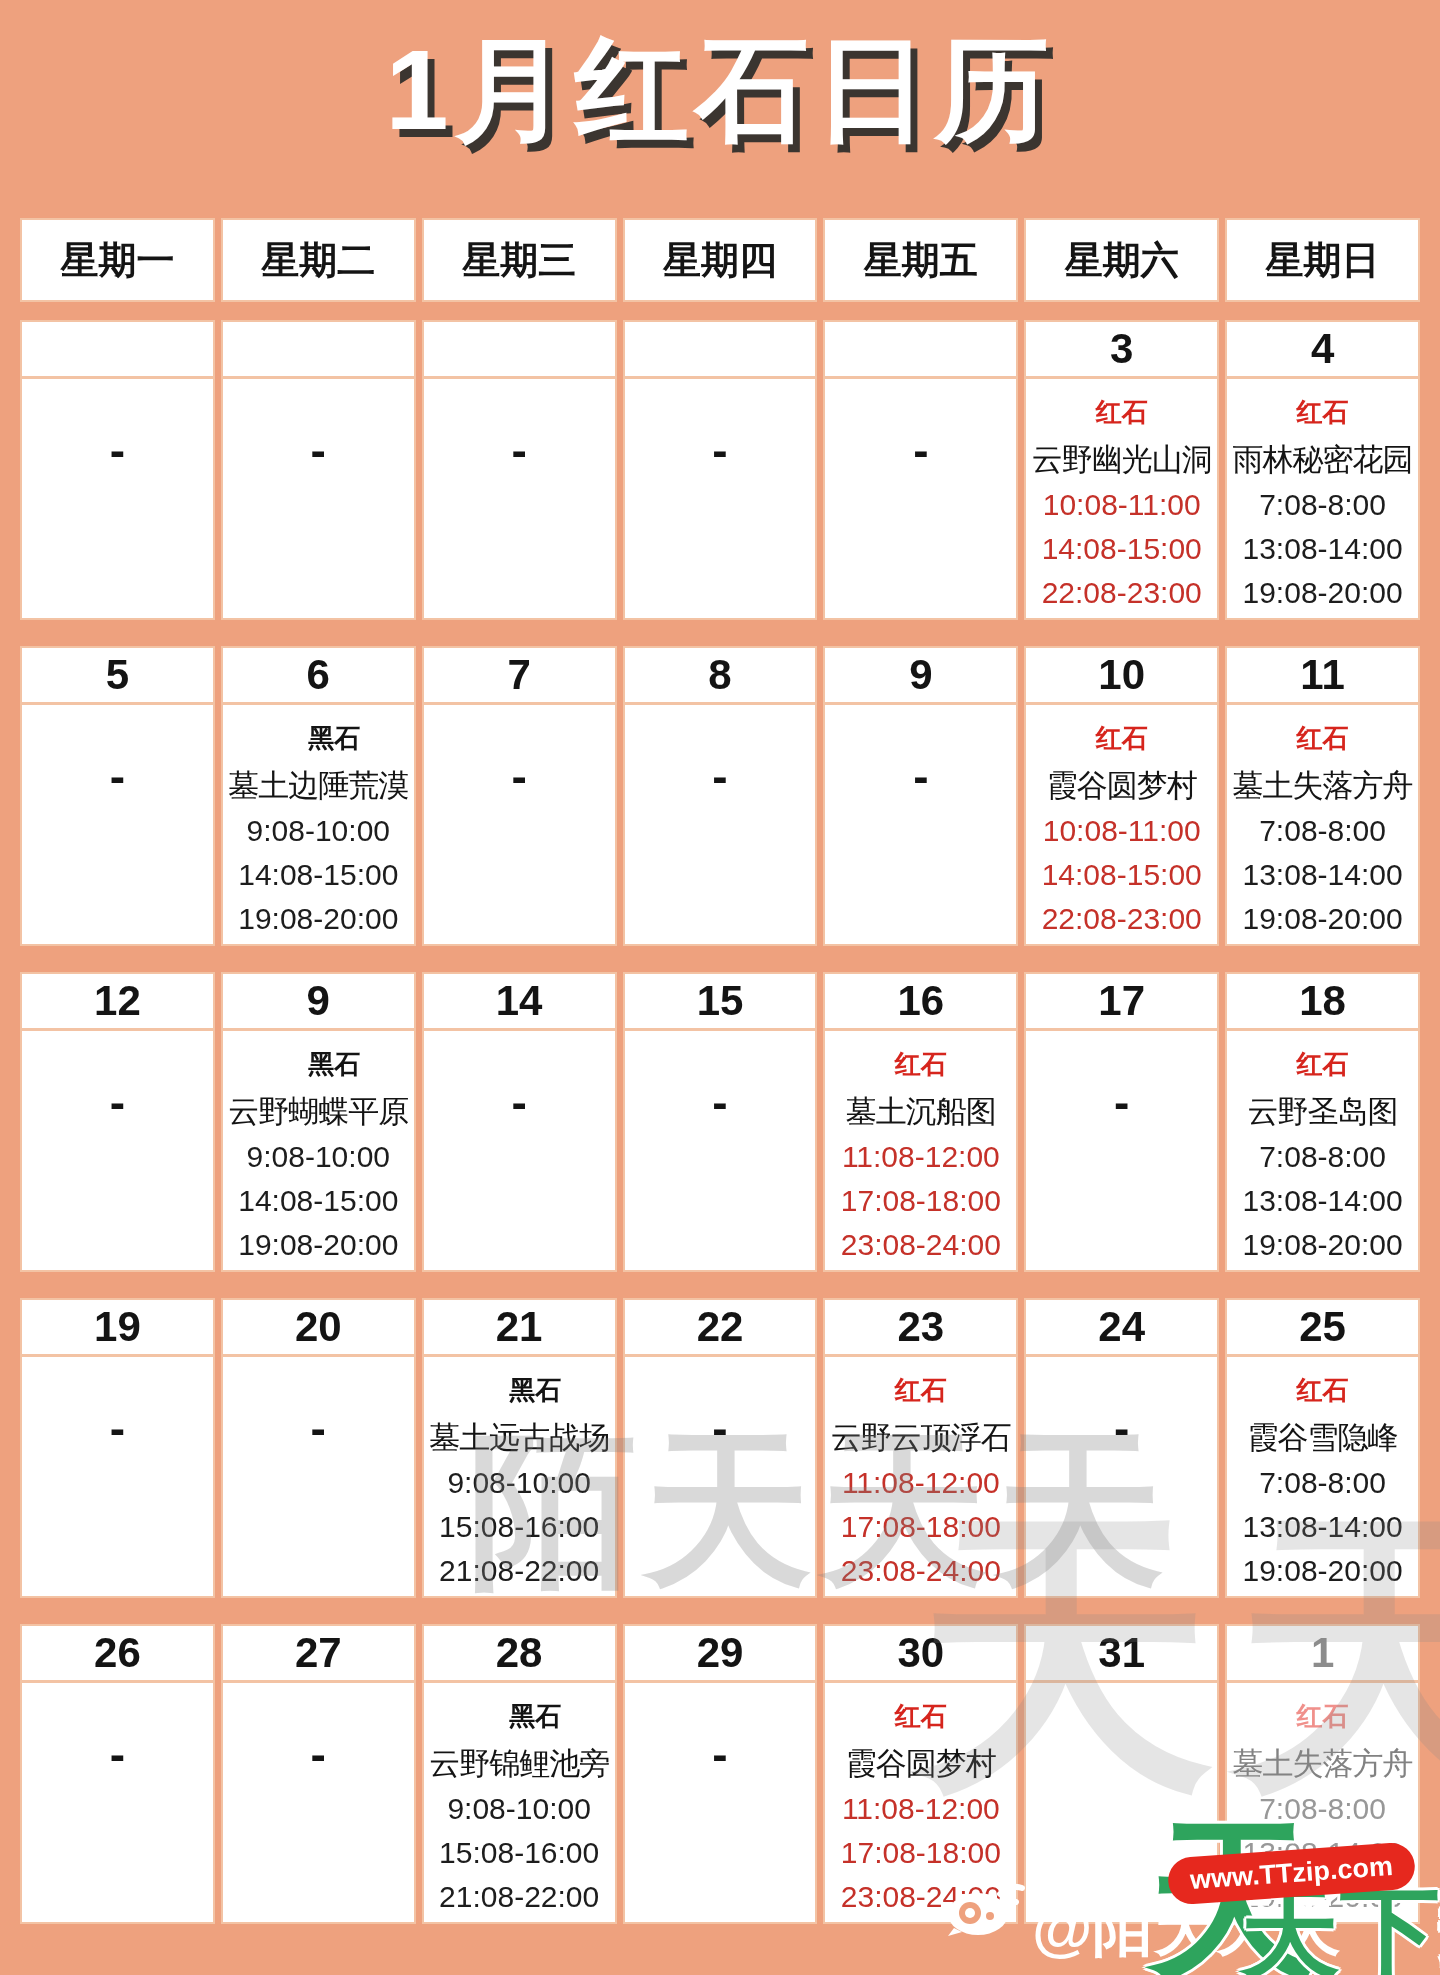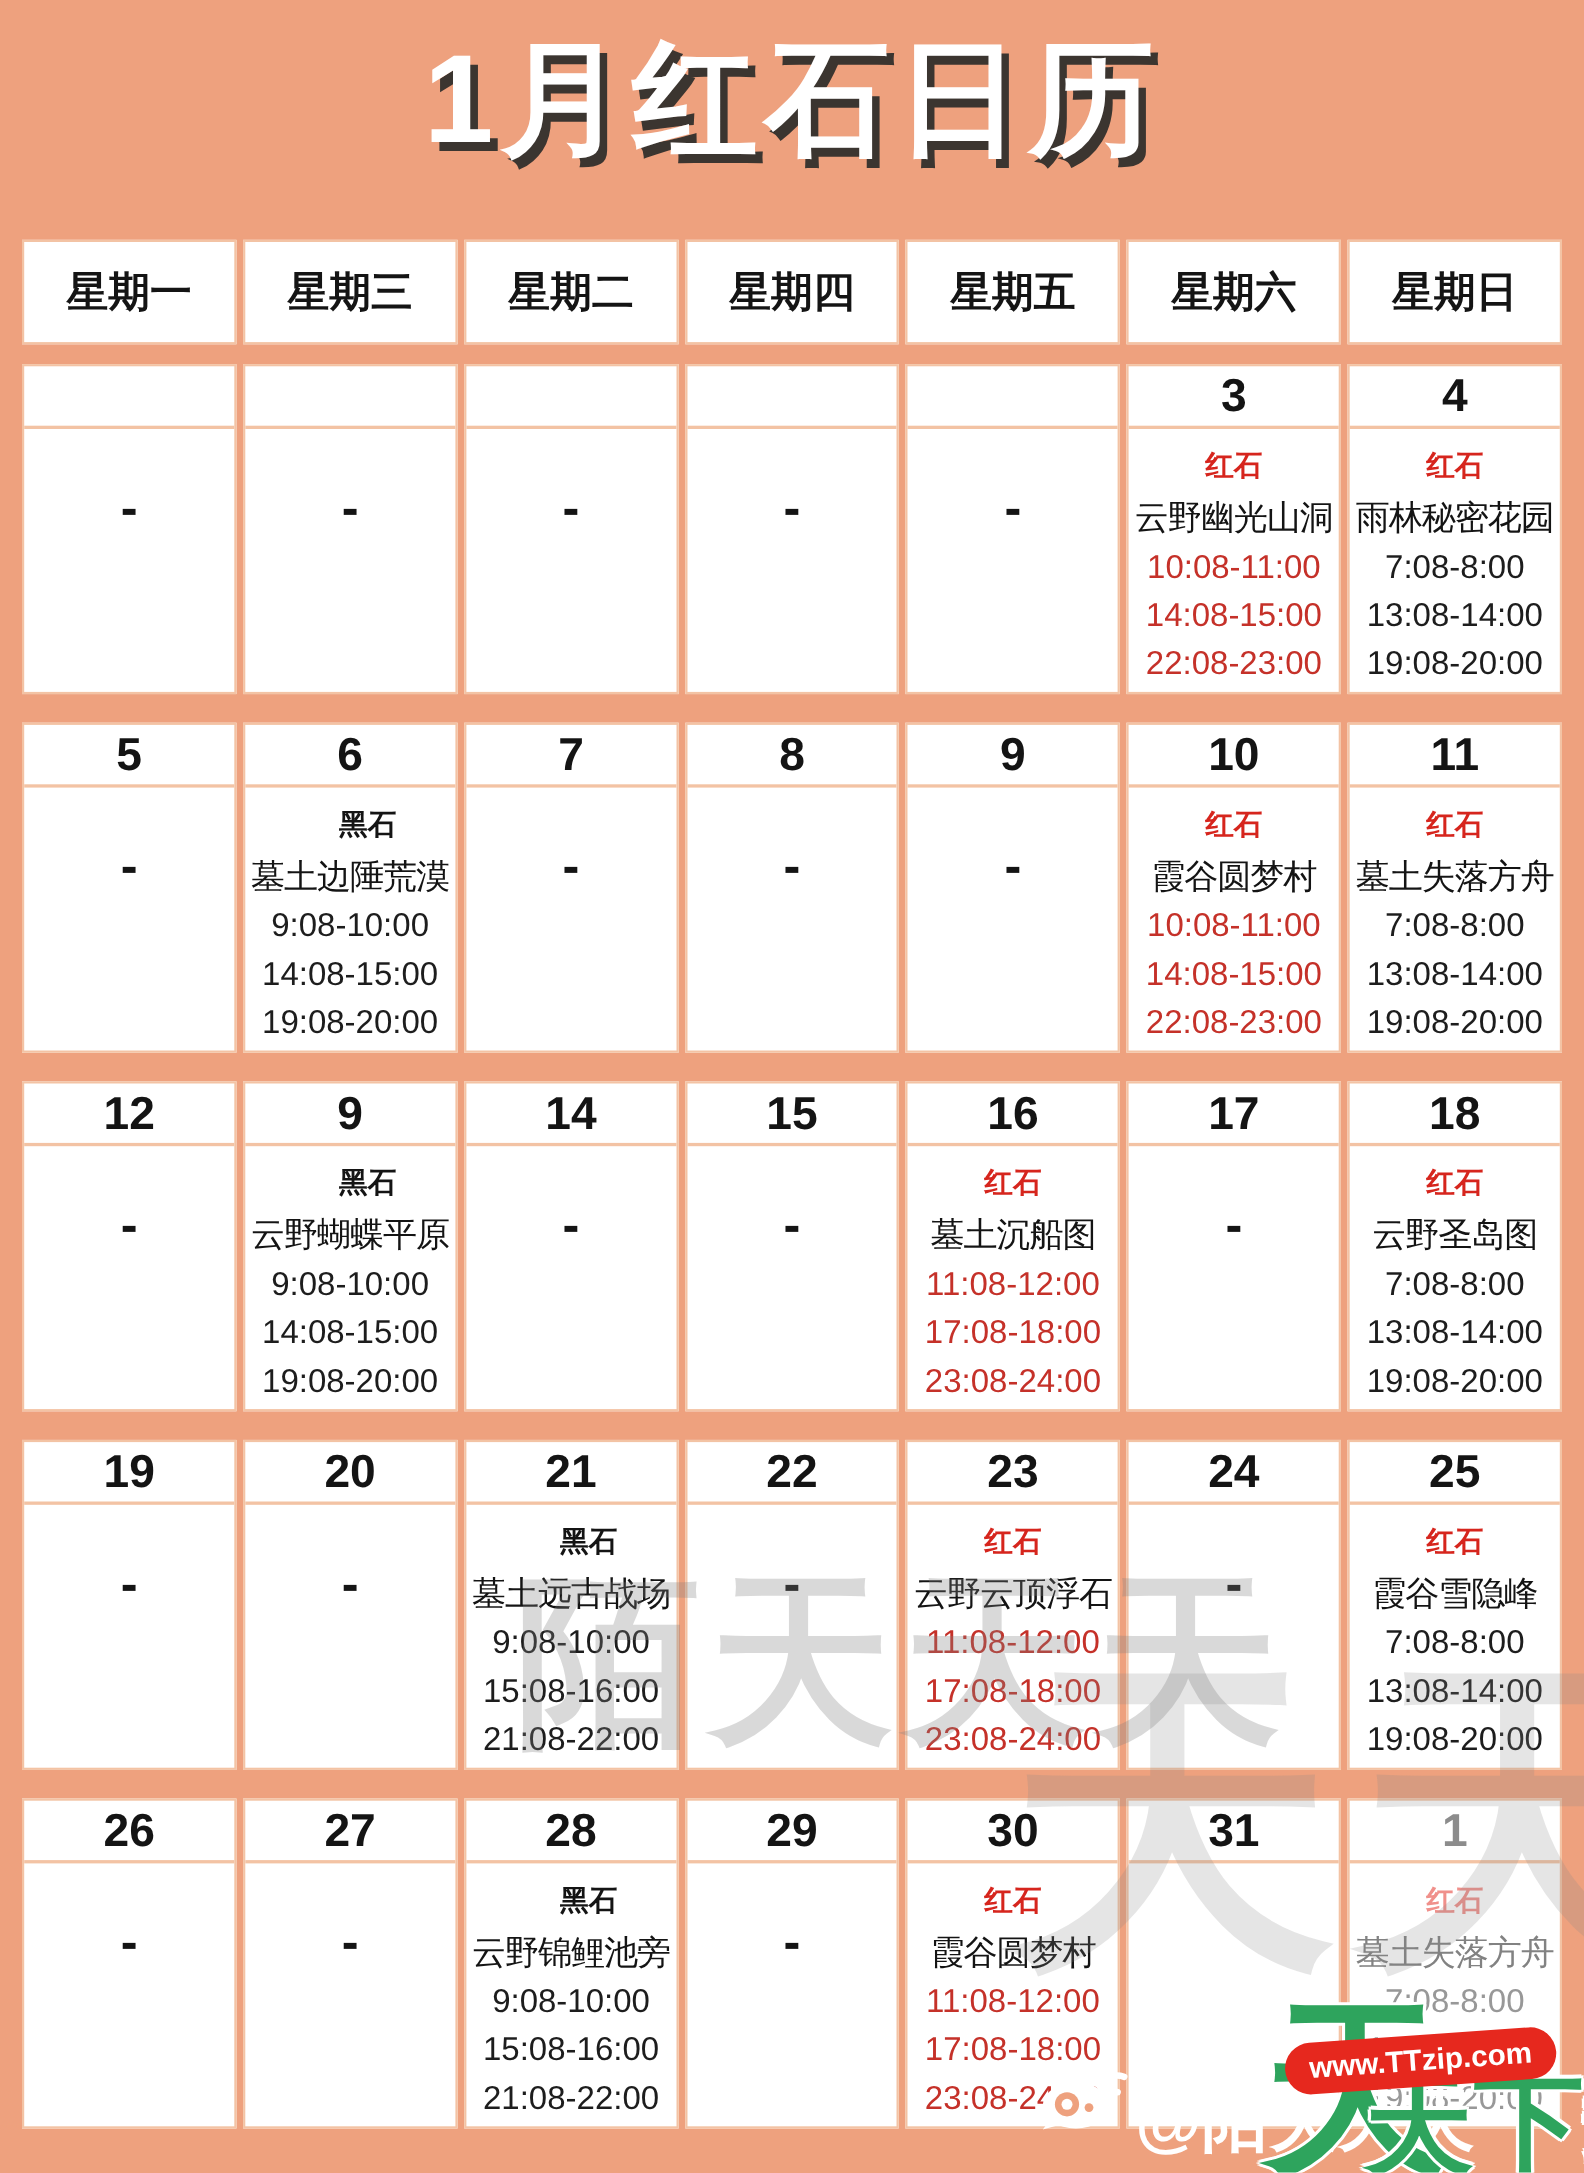--- a/index.html
+++ b/index.html
@@ -14,21 +14,21 @@
   .title {
     position:absolute; top:14px; left:0; width:100%;
     text-align:center;
     font-size:114px; font-weight:700; letter-spacing:6px;
     color:#ffffff;
     text-shadow:7px 8px 0 #3b3530;
   }
   .calendar { position:absolute; left:20px; right:20px; top:218px; }
   .header-row {
     display:grid; grid-template-columns:repeat(7,1fr); gap:6px;
-    height:95px; margin-bottom:18px;
+    height:84px; margin-bottom:18px;
   }
   .hcell {
     background:#fff; border:2px solid #F3C3A4;
     display:flex; align-items:center; justify-content:center;
     font-size:38px; font-weight:700;
   }
   .week {
     display:grid; grid-template-columns:repeat(7,1fr); gap:6px;
     height:300px; margin-bottom:26px;
   }
@@ -88,22 +88,22 @@
   }
 </style>
 </head>
 <body>
 
 <div class="title">1月红石日历</div>
 
 <div class="calendar">
   <div class="header-row">
       <div class="hcell">星期一</div>
+      <div class="hcell">星期二</div>
       <div class="hcell">星期三</div>
-      <div class="hcell">星期二</div>
       <div class="hcell">星期四</div>
       <div class="hcell">星期五</div>
       <div class="hcell">星期六</div>
       <div class="hcell">星期日</div>
     </div>
   <div id="weeks">
       <div class="week">
         <div class="dcell">
           <div class="date-row"></div>
           <div class="event">

